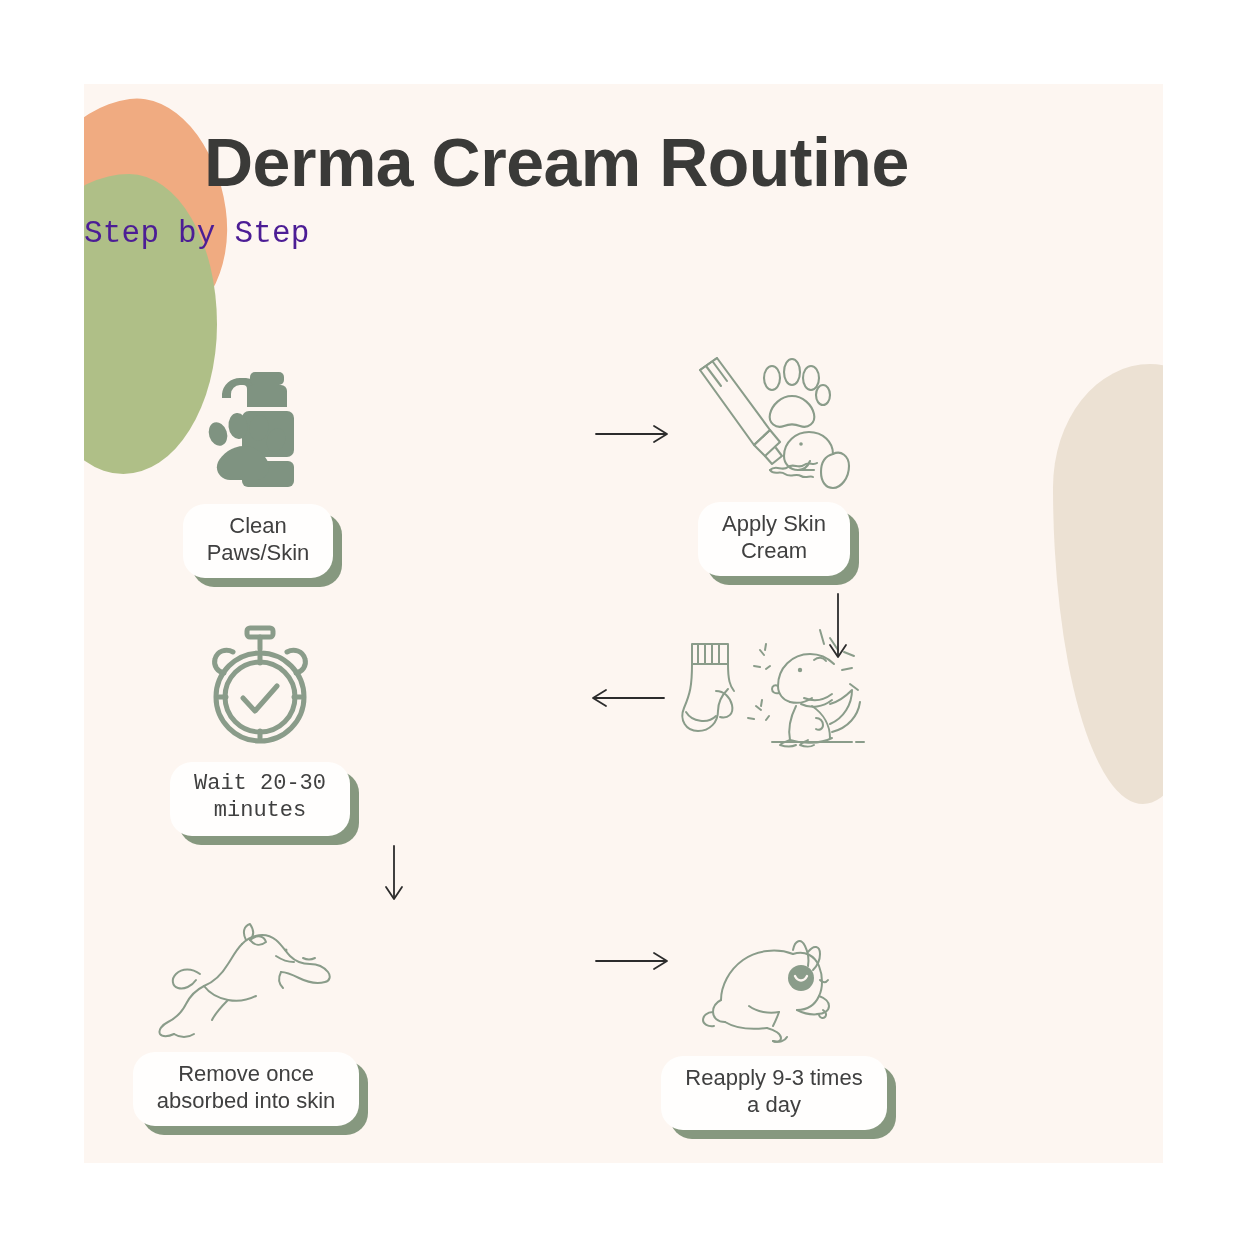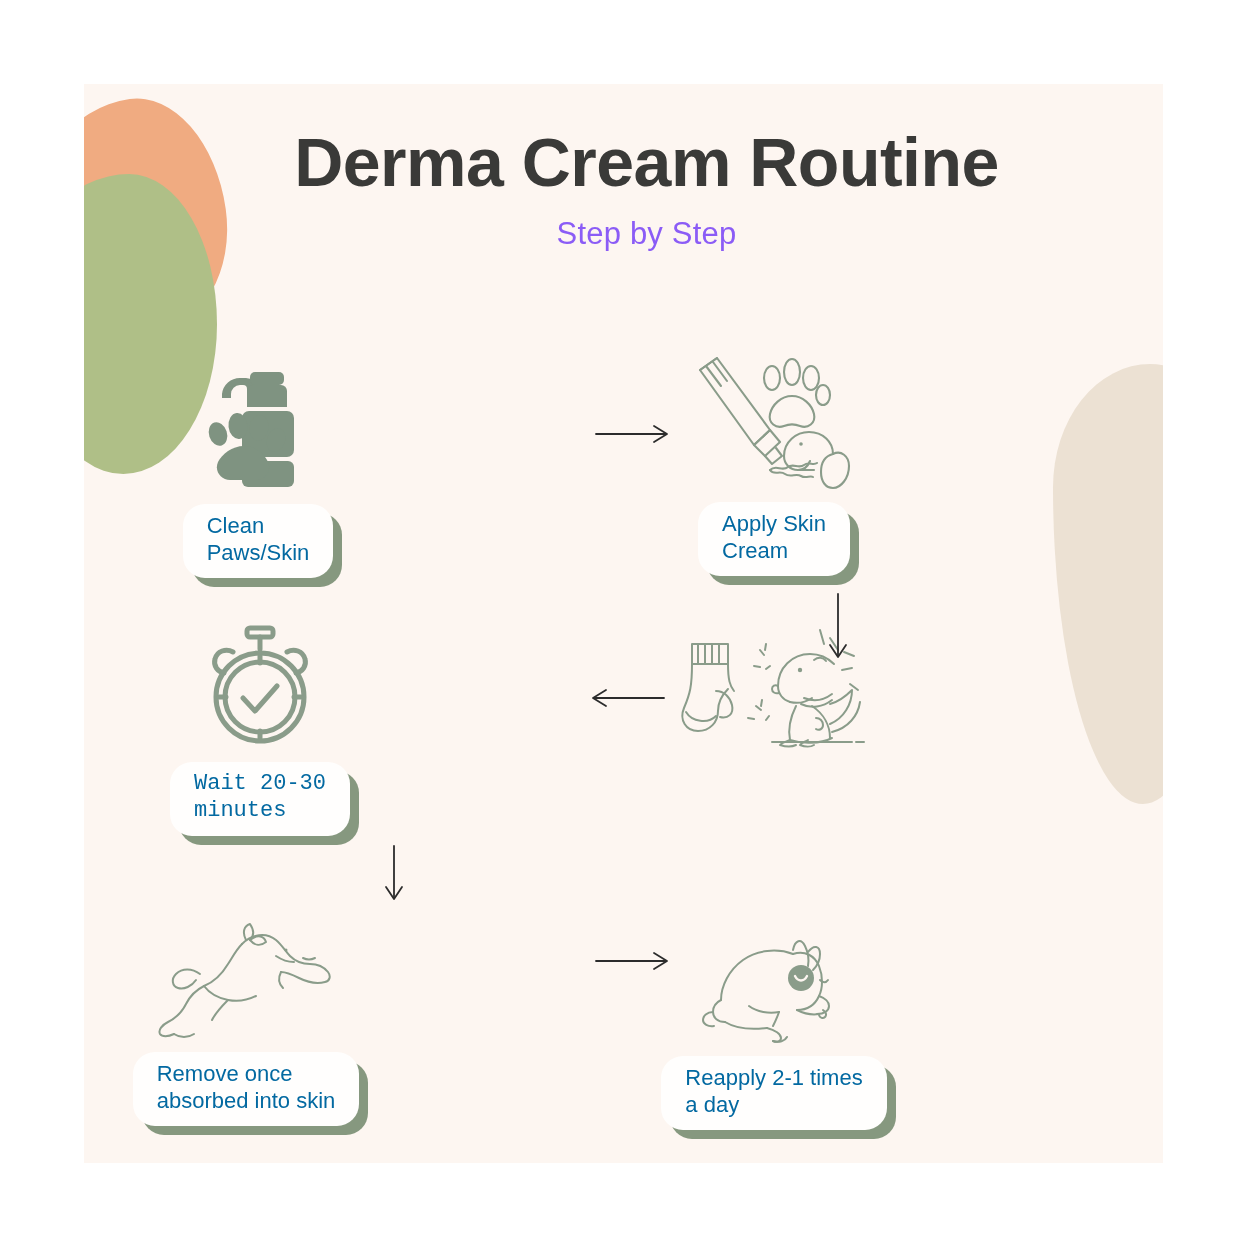--- a/index.html
+++ b/index.html
@@ -64,36 +64,37 @@
     background: #ece1d3;
     border-radius: 54% 46% 50% 50% / 28% 26% 74% 72%;
   }
 
   
   #header {
     position: absolute;
     left: 0;
     top: 40px;
     width: 1125px;
-    text-align: center;
+    text-align: left;
   }
   #title {
     font-size: 68px;
     font-weight: bold;
     color: #3a3a38;
     line-height: 1.12;
     letter-spacing: -0.5px;
     margin: 0;
     padding: 0 120px;
   }
   #subtitle {
     font-size: 31px;
-    color: #8b5cf6;
+    color: #4c1d95;
     margin-top: 16px;
     letter-spacing: 0.2px;
+    font-family: Liberation Mono, monospace;
   }
 
   
   #steps {
     position: absolute;
     left: 0;
     top: 0;
     width: 1079px;
     height: 1079px;
   }
@@ -125,23 +126,24 @@
     right: -9px;
     bottom: -9px;
     background: #86987f;
     border-radius: 22px;
   }
   .pill {
     position: relative;
     background: #fffefd;
     border-radius: 22px;
     padding: 9px 24px 11px 24px;
+    text-align: center;
     font-size: 22px;
     line-height: 1.22;
-    color: #0369a1;
+    color: #404040;
     white-space: pre-line;
   }
 
   
   #step-1 { left: 24px;  top: 270px; }
   #step-2 { left: 540px; top: 268px; }
   #step-3 { left: 540px; top: 530px; }
   #step-4 { left: 26px;  top: 528px; font-family: Liberation Mono, monospace; }
   #step-5 { left: 12px;  top: 818px; }
   #step-6 { left: 540px; top: 822px; }
@@ -342,21 +344,21 @@
             <path d="M78 92 c8 2 14 6 14 10 0 3-4 5-8 3"></path>
             <path d="M84 105 c6 2 12 0 14-4"></path>
             <path d="M60 70 c8 6 20 8 30 6"></path>
             <path d="M90 76 c-2 6-4 10-6 14"></path>
 
             <path d="M24 76 c-6 0-10 4-10 8 0 4 5 7 11 6"></path>
           </svg>
         </div>
         <div class="pill-wrap">
           <div class="pill-shadow"></div>
-          <div class="pill">Reapply 2-1 times
+          <div class="pill">Reapply 9-3 times
 a day</div>
         </div>
       </div>
 
       <div class="arrow" id="arrow-1">
         <svg width="80" height="24" viewBox="0 0 80 24" fill="none" stroke="#2c2c2c" stroke-width="1.8" stroke-linecap="round" stroke-linejoin="round">
           <path d="M2 12 H72"></path>
           <path d="M60 4 L73 12 L60 20"></path>
         </svg>
       </div>

